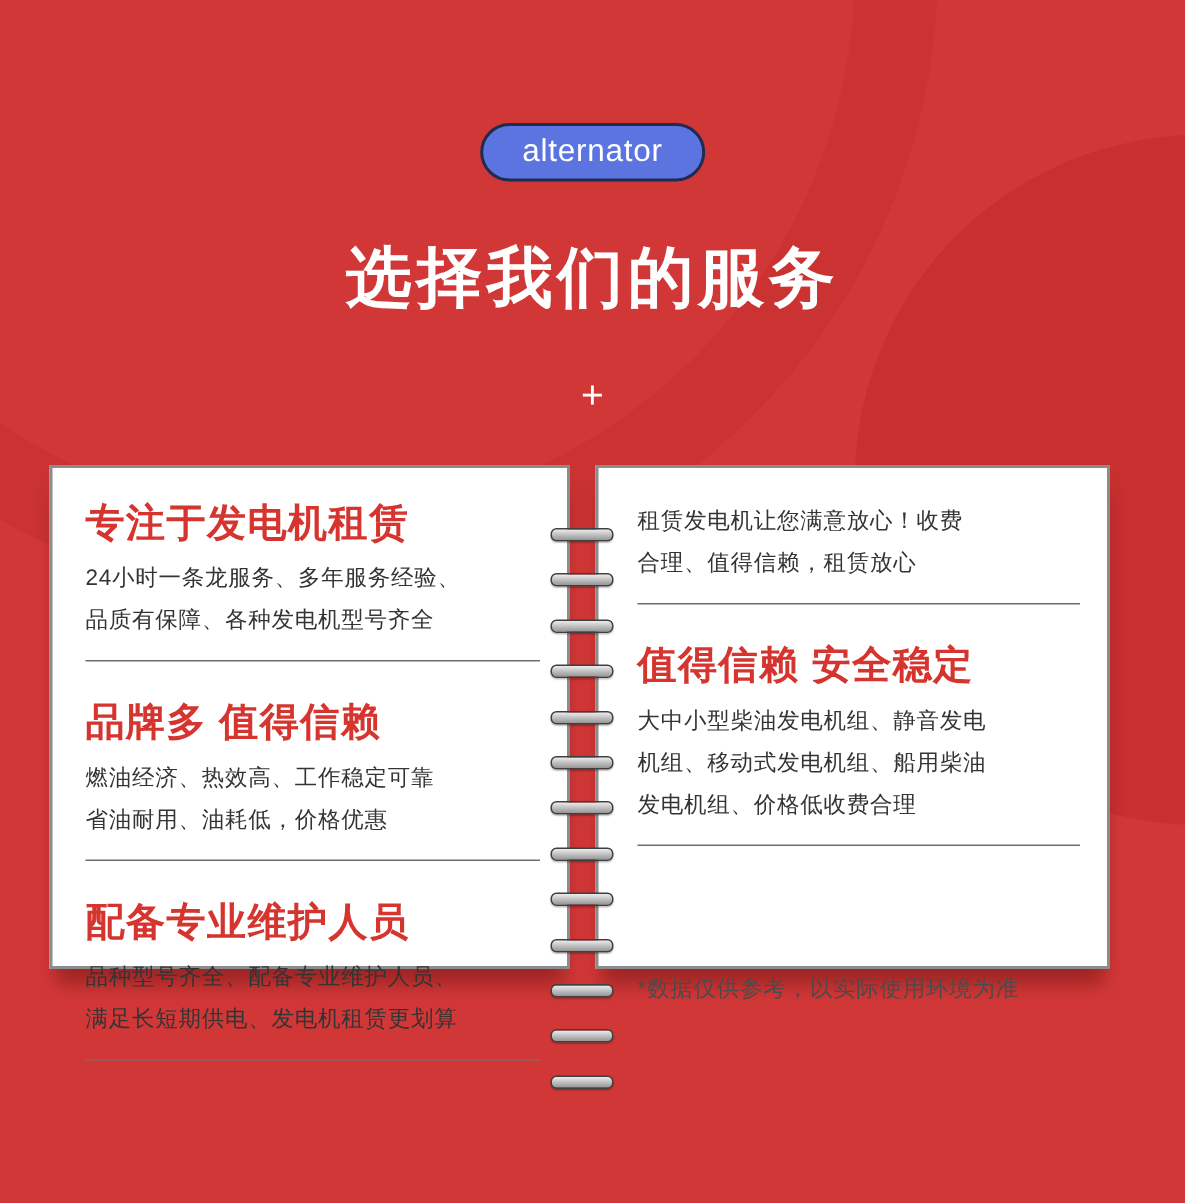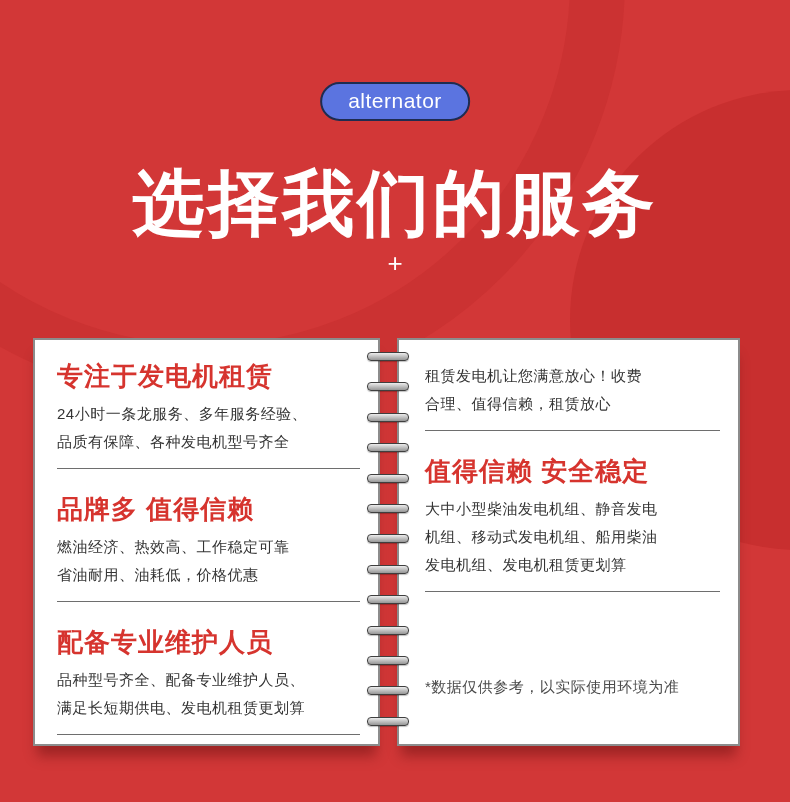--- a/index.html
+++ b/index.html
@@ -22,30 +22,30 @@
   .badge{
     position:absolute;top:82px;left:50%;transform:translateX(-50%);
     background:var(--badge-fill,#5b74e0);
     border:2px solid var(--badge-border,#1f2c50);
     color:#ffffff;font-size:21px;line-height:1;
     padding:6px 26px 8px 26px;border-radius:999px;letter-spacing:0.5px;
   }
   
   .title{
     position:absolute;top:156px;left:0;width:100%;text-align:center;
-    color:#ffffff;font-size:72px;font-weight:900;letter-spacing:3px;
+    color:#ffffff;font-size:44px;font-weight:900;letter-spacing:3px;
     margin:0;
   }
   .plus{
     position:absolute;top:248px;left:0;width:100%;text-align:center;
     color:#ffffff;font-size:26px;font-weight:400;
   }
   
   .page{
-    position:absolute;top:338px;height:408px;background:#ffffff;
+    position:absolute;top:310px;height:336px;background:#ffffff;
     border:2px solid var(--card-border,#8c8c8c);box-sizing:border-box;
     box-shadow:0 14px 12px -4px rgba(60,0,0,0.35);
   }
   .page.left{left:33px;width:347px;padding:22px 18px 0 22px;}
   .page.right{left:397px;width:343px;padding:22px 18px 0 26px;}
   .section{margin:0 0 0 0;}
   .section + .section{margin-top:26px;}
   .section h2{
     margin:0 0 8px 0;color:var(--heading,#d6342e);
     font-size:26px;font-weight:bold;letter-spacing:1px;line-height:1.15;
@@ -108,21 +108,21 @@
   <div class="page right">
     <div class="section">
       <p class="body">租赁发电机让您满意放心！收费
 合理、值得信赖，租赁放心</p>
       <hr class="rule">
     </div>
     <div class="section">
       <h2>值得信赖 安全稳定</h2>
       <p class="body">大中小型柴油发电机组、静音发电
 机组、移动式发电机组、船用柴油
-发电机组、发电机租赁更划算</p>
+发电机组、价格低收费合理</p>
       <hr class="rule">
     </div>
     <div class="footnote">*数据仅供参考，以实际使用环境为准</div>
   </div>
 
   <div class="rings" id="binder-rings">
       <div class="ring" style="top: 30px;"></div>
       <div class="ring" style="top: 60.4px;"></div>
       <div class="ring" style="top: 90.8px;"></div>
       <div class="ring" style="top: 121.2px;"></div>

